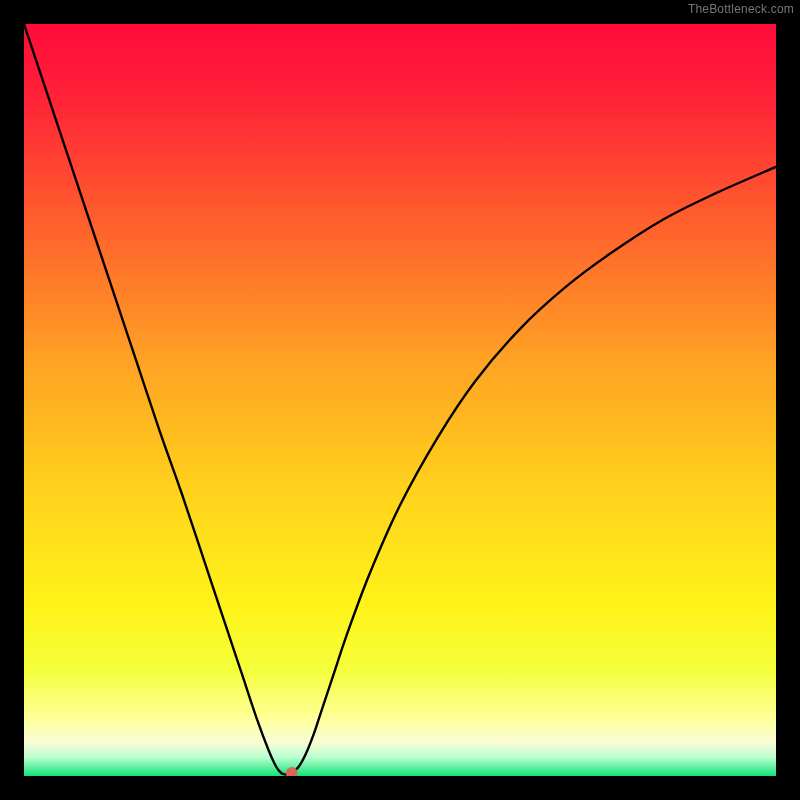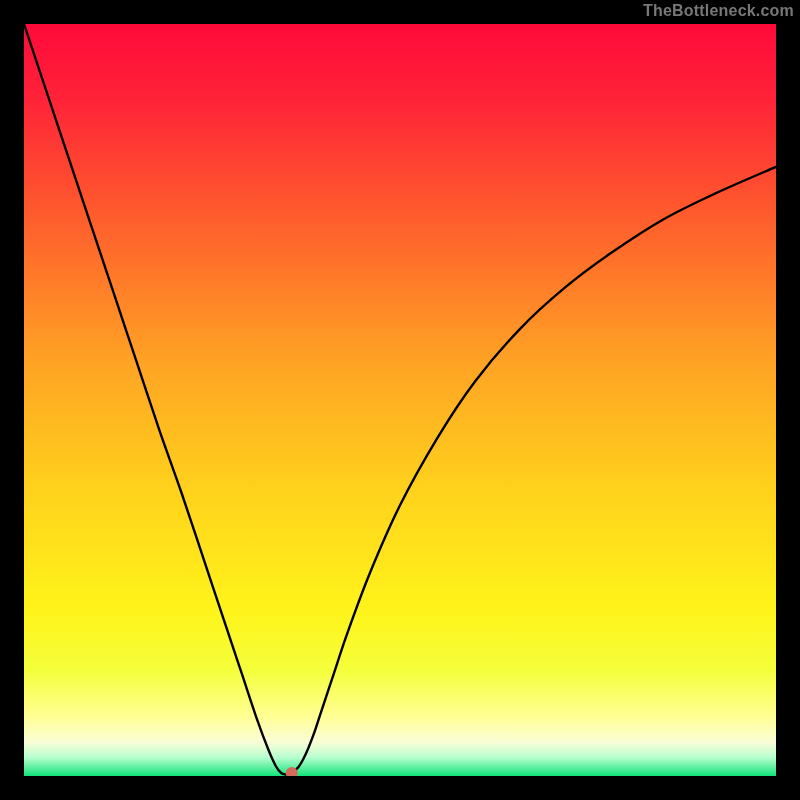--- a/index.html
+++ b/index.html
@@ -24,22 +24,22 @@
     left: 0;
     top: 0;
     width: 752px;
     height: 752px;
   }
   .watermark {
     position: absolute;
     top: 2px;
     right: 6px;
     color: #777;
-    font-size: 16px;
-    font-weight: 700;
+    font-size: 12px;
+    font-weight: 400;
     letter-spacing: 0.2px;
   }
   svg { display: block; }
 </style>
 </head>
 <body>
 
 <div class="frame">
   <svg class="plot" viewBox="0 0 752 752">
     <defs>

